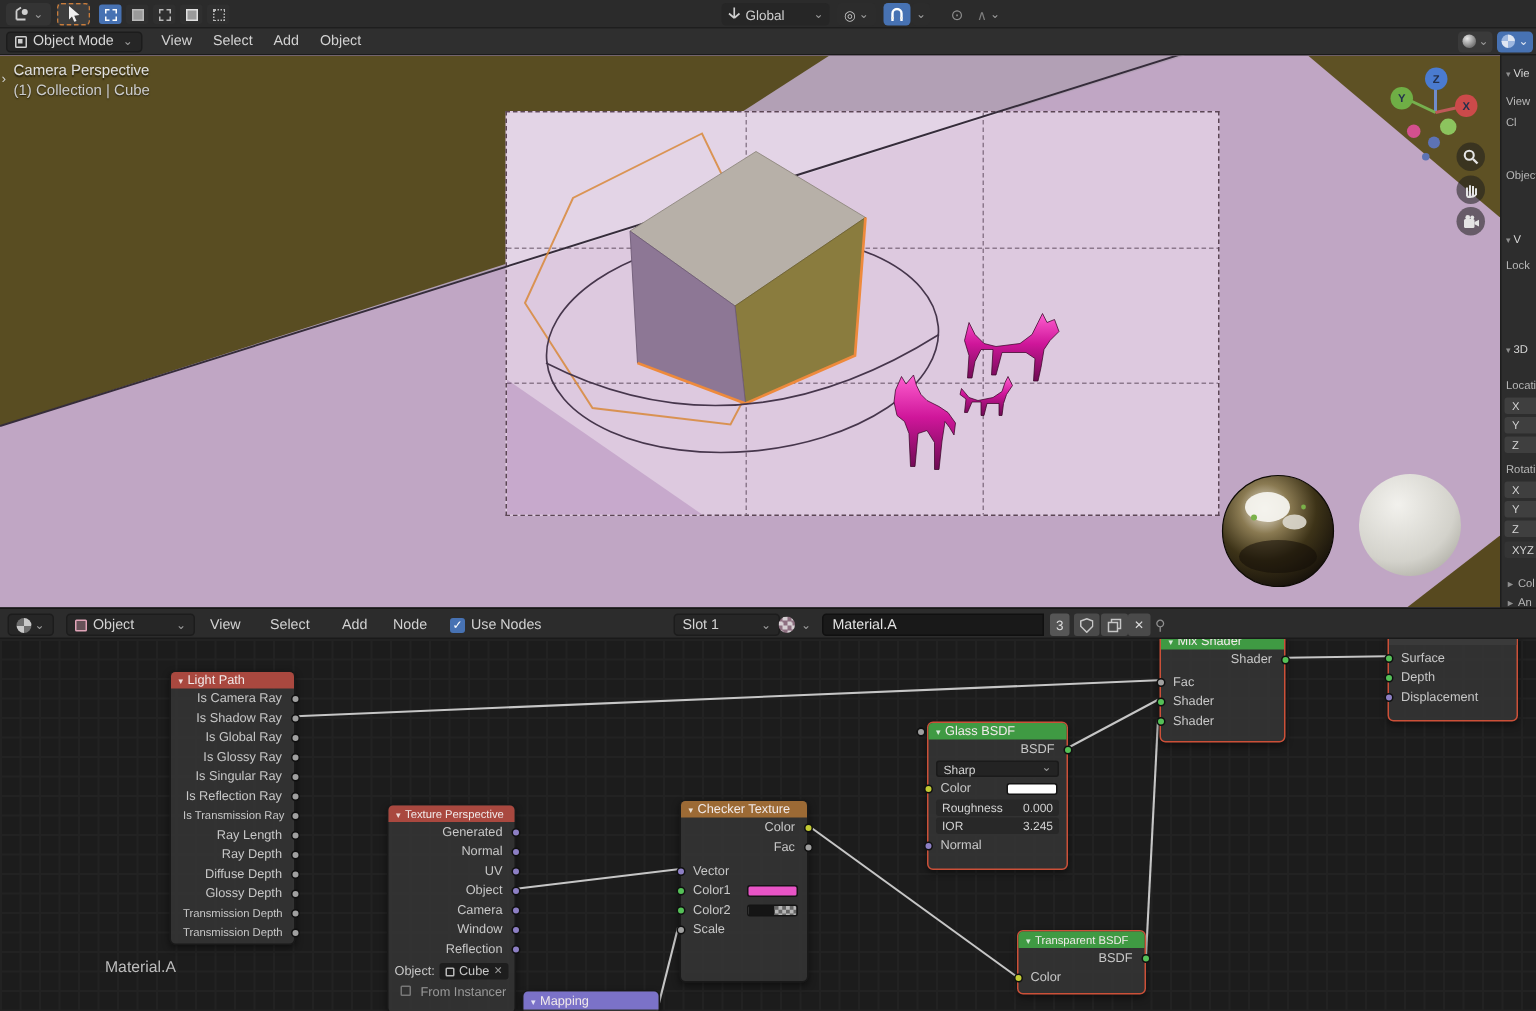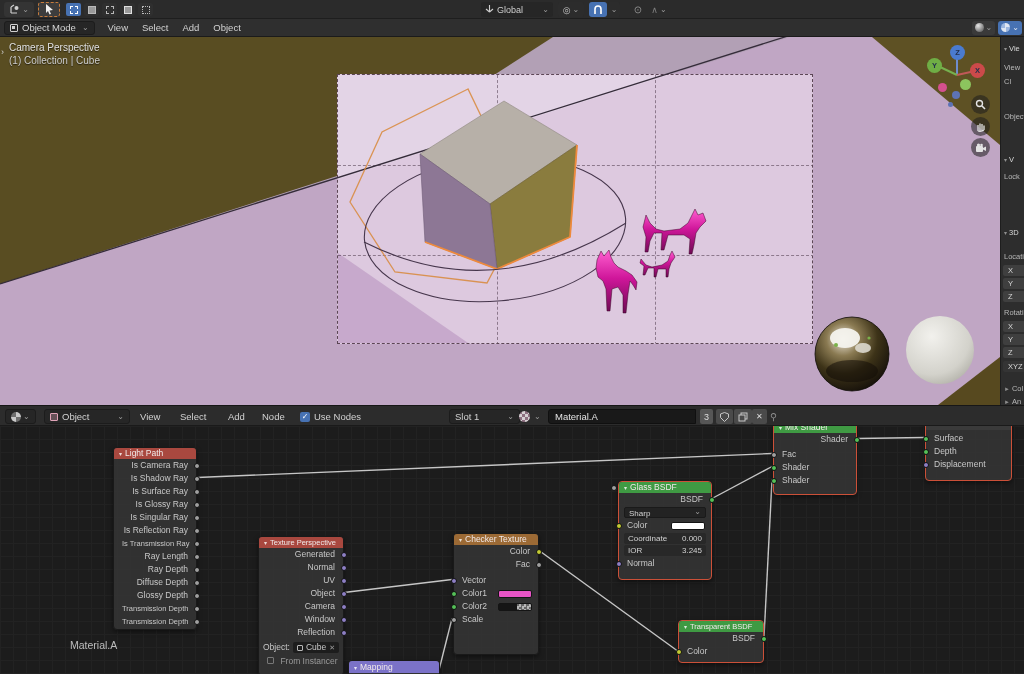--- a/index.html
+++ b/index.html
@@ -372,21 +372,21 @@
     <line x1="857" y1="12.5" x2="924" y2="11.5" stroke="#c6c6c6" stroke-width="1.4"></line>
     <line x1="344" y1="166.5" x2="452" y2="153.5" stroke="#c6c6c6" stroke-width="1.4"></line>
     <line x1="438" y1="248" x2="452" y2="192.5" stroke="#c6c6c6" stroke-width="1.4"></line>
     <line x1="539" y1="124.5" x2="677" y2="224.5" stroke="#c6c6c6" stroke-width="1.4"></line>
   </svg>
 
   <div class="node" style="left:113px;top:21px;width:84px;height:183px;">
     <div class="nhead hdr-red"><span class="tri">▾</span><span>Light Path</span></div>
     <div class="nrow out"><span>Is Camera Ray</span><span class="sock r sg"></span></div>
     <div class="nrow out"><span>Is Shadow Ray</span><span class="sock r sg"></span></div>
-    <div class="nrow out"><span>Is Surface Ray</span><span class="sock r sg"></span></div>
+    <div class="nrow out"><span>Is Global Ray</span><span class="sock r sg"></span></div>
     <div class="nrow out"><span>Is Glossy Ray</span><span class="sock r sg"></span></div>
     <div class="nrow out"><span>Is Singular Ray</span><span class="sock r sg"></span></div>
     <div class="nrow out"><span>Is Reflection Ray</span><span class="sock r sg"></span></div>
     <div class="nrow out" style="font-size:7.5px"><span>Is Transmission Ray</span><span class="sock r sg"></span></div>
     <div class="nrow out"><span>Ray Length</span><span class="sock r sg"></span></div>
     <div class="nrow out"><span>Ray Depth</span><span class="sock r sg"></span></div>
     <div class="nrow out"><span>Diffuse Depth</span><span class="sock r sg"></span></div>
     <div class="nrow out"><span>Glossy Depth</span><span class="sock r sg"></span></div>
     <div class="nrow out" style="font-size:7.5px"><span>Transmission Depth</span><span class="sock r sg"></span></div>
     <div class="nrow out" style="font-size:7.5px"><span>Transmission Depth</span><span class="sock r sg"></span></div>
@@ -435,21 +435,21 @@
   <div class="node sel" style="left:618px;top:55px;width:94px;height:99px;">
     <div class="nhead hdr-green"><span class="tri">▾</span><span>Glass BSDF</span></div>
     <div class="nrow out"><span>BSDF</span><span class="sock r sgr"></span></div>
     <div class="dropfield">
         <span>Sharp</span>
         <span class="chev">⌄</span>
       </div>
     <div class="nrow"><span class="sock l sy"></span><span>Color</span>
       <span class="swatch" style="background:#fff"></span></div>
     <div class="field">
-        <span>Coordinate</span>
+        <span>Roughness</span>
         <span>0.000</span>
         <span class="sock l sg" style="left:-8.5px;top:2.5px"></span>
       </div>
     <div class="field">
         <span>IOR</span>
         <span>3.245</span>
         <span class="sock l sg" style="left:-8.5px;top:2.5px"></span>
       </div>
     <div class="nrow"><span class="sock l sp"></span><span>Normal</span></div>
   </div>

